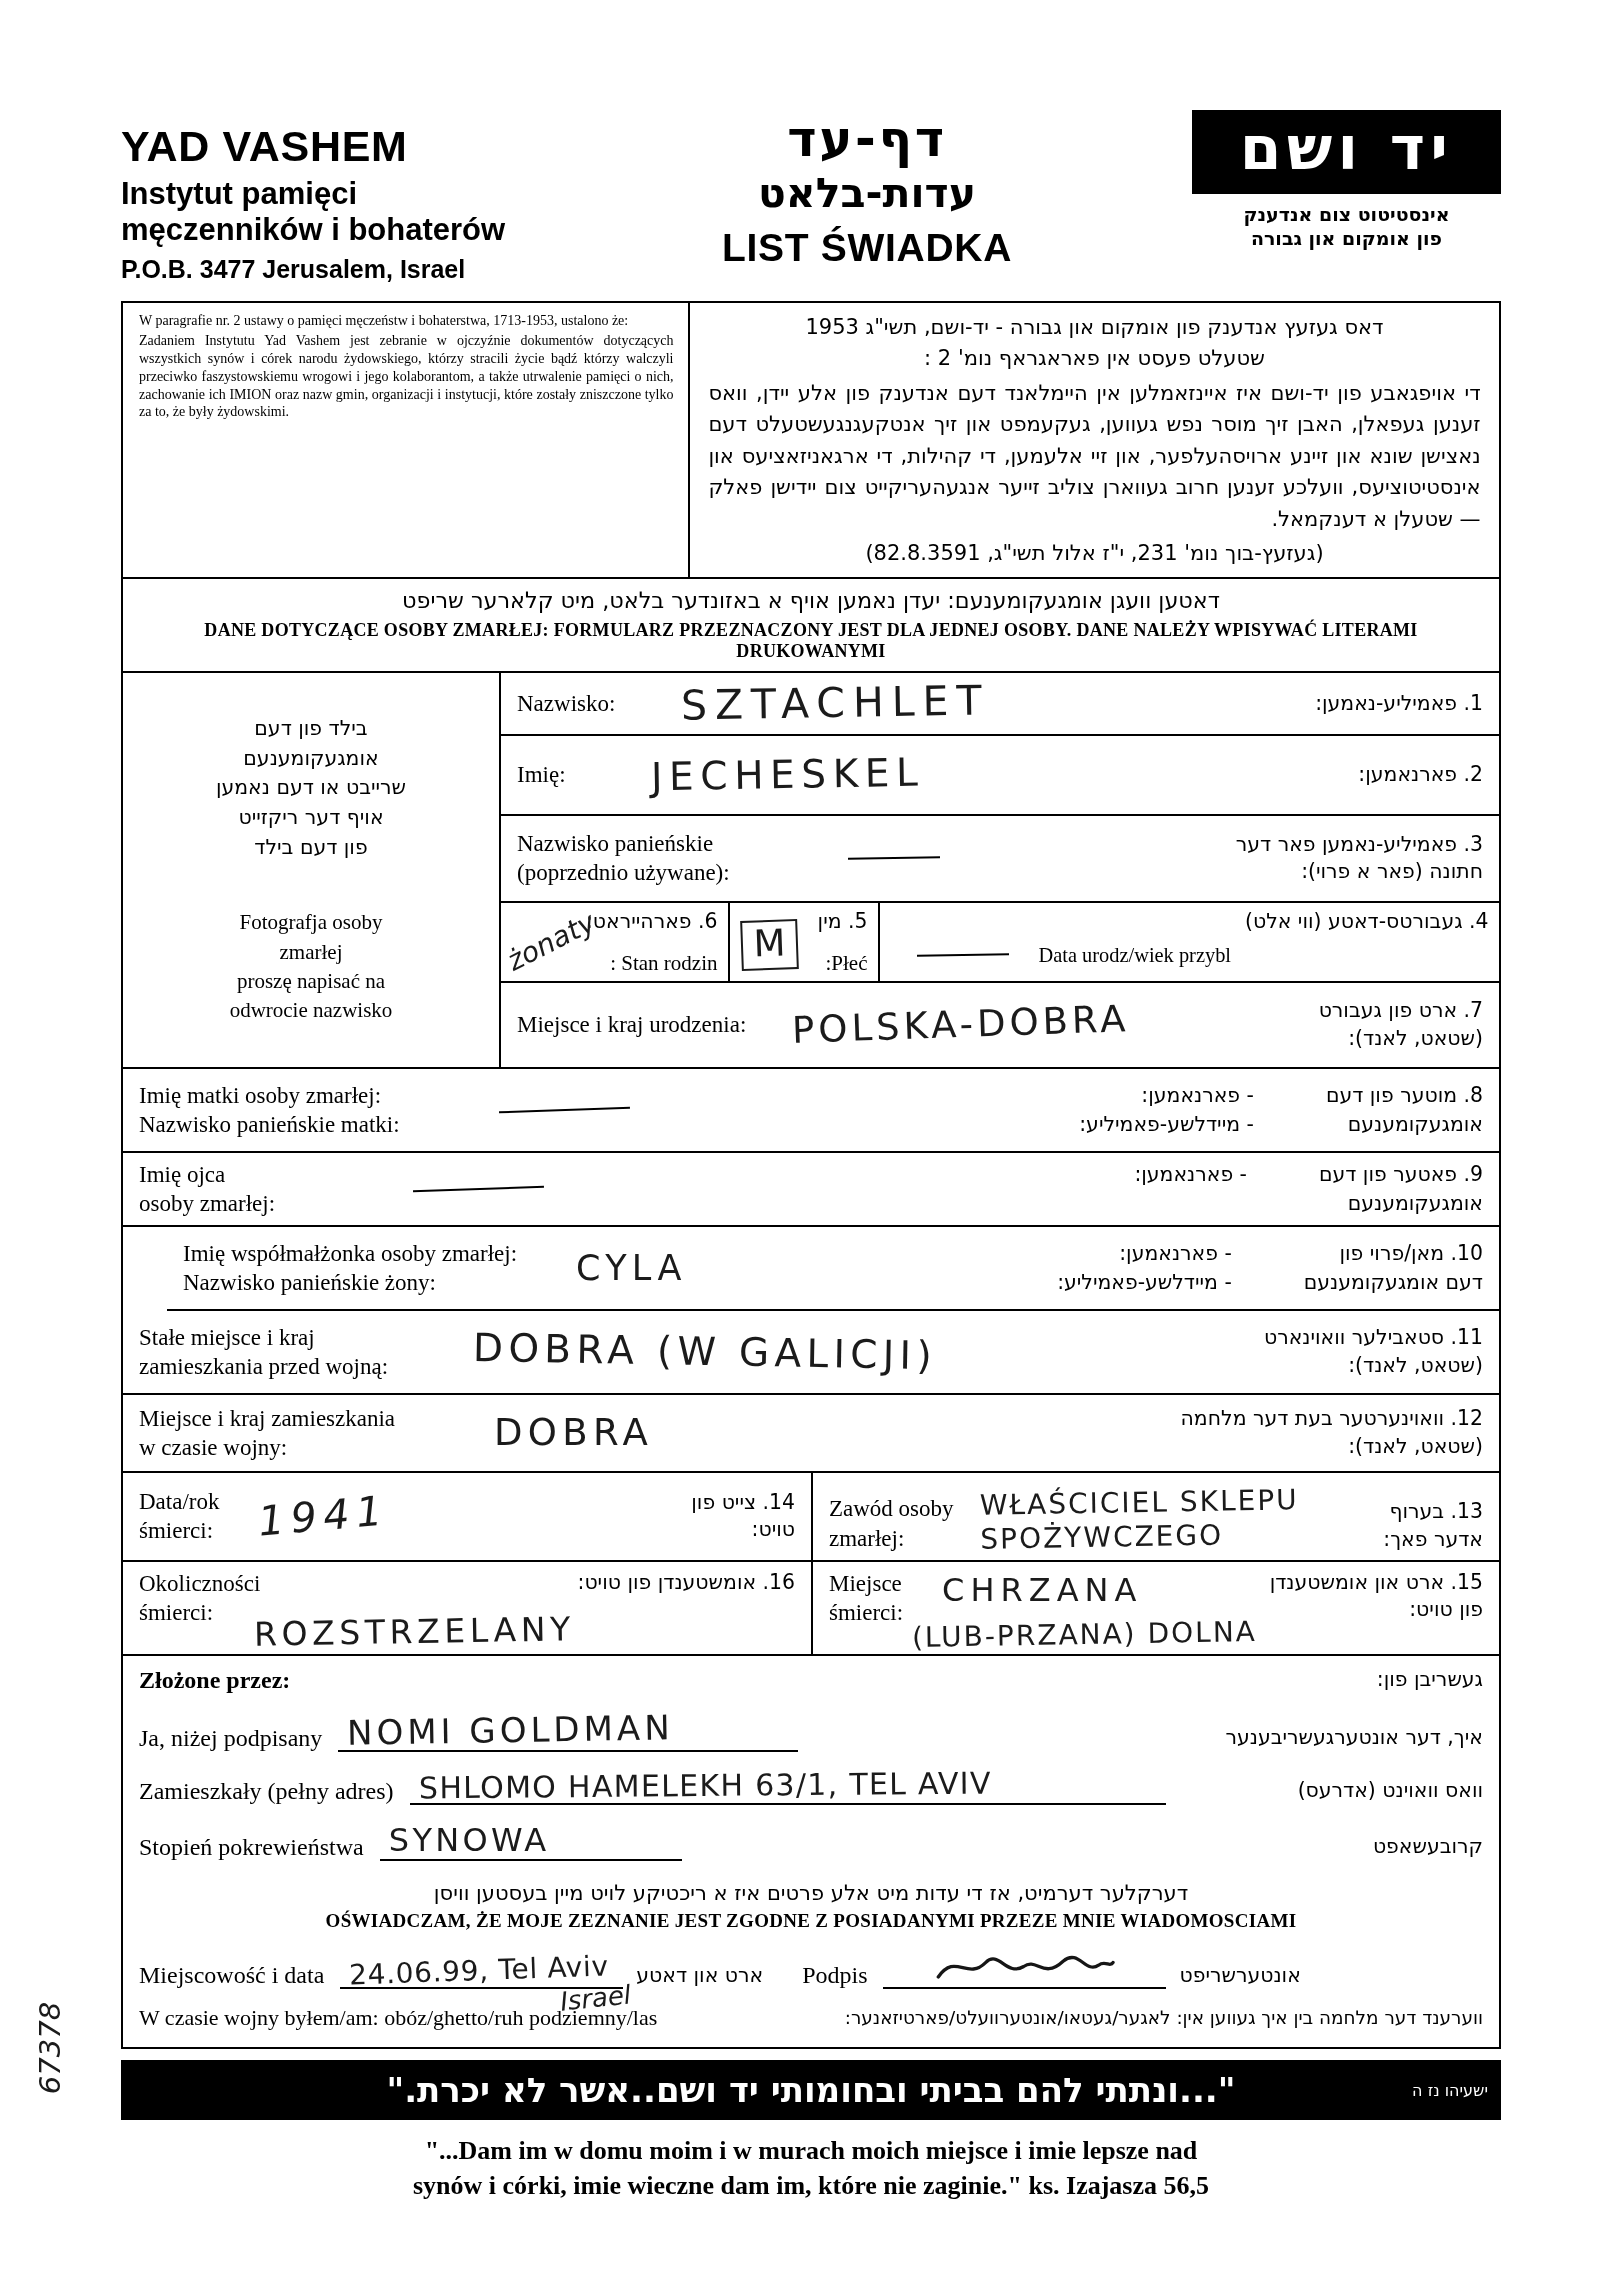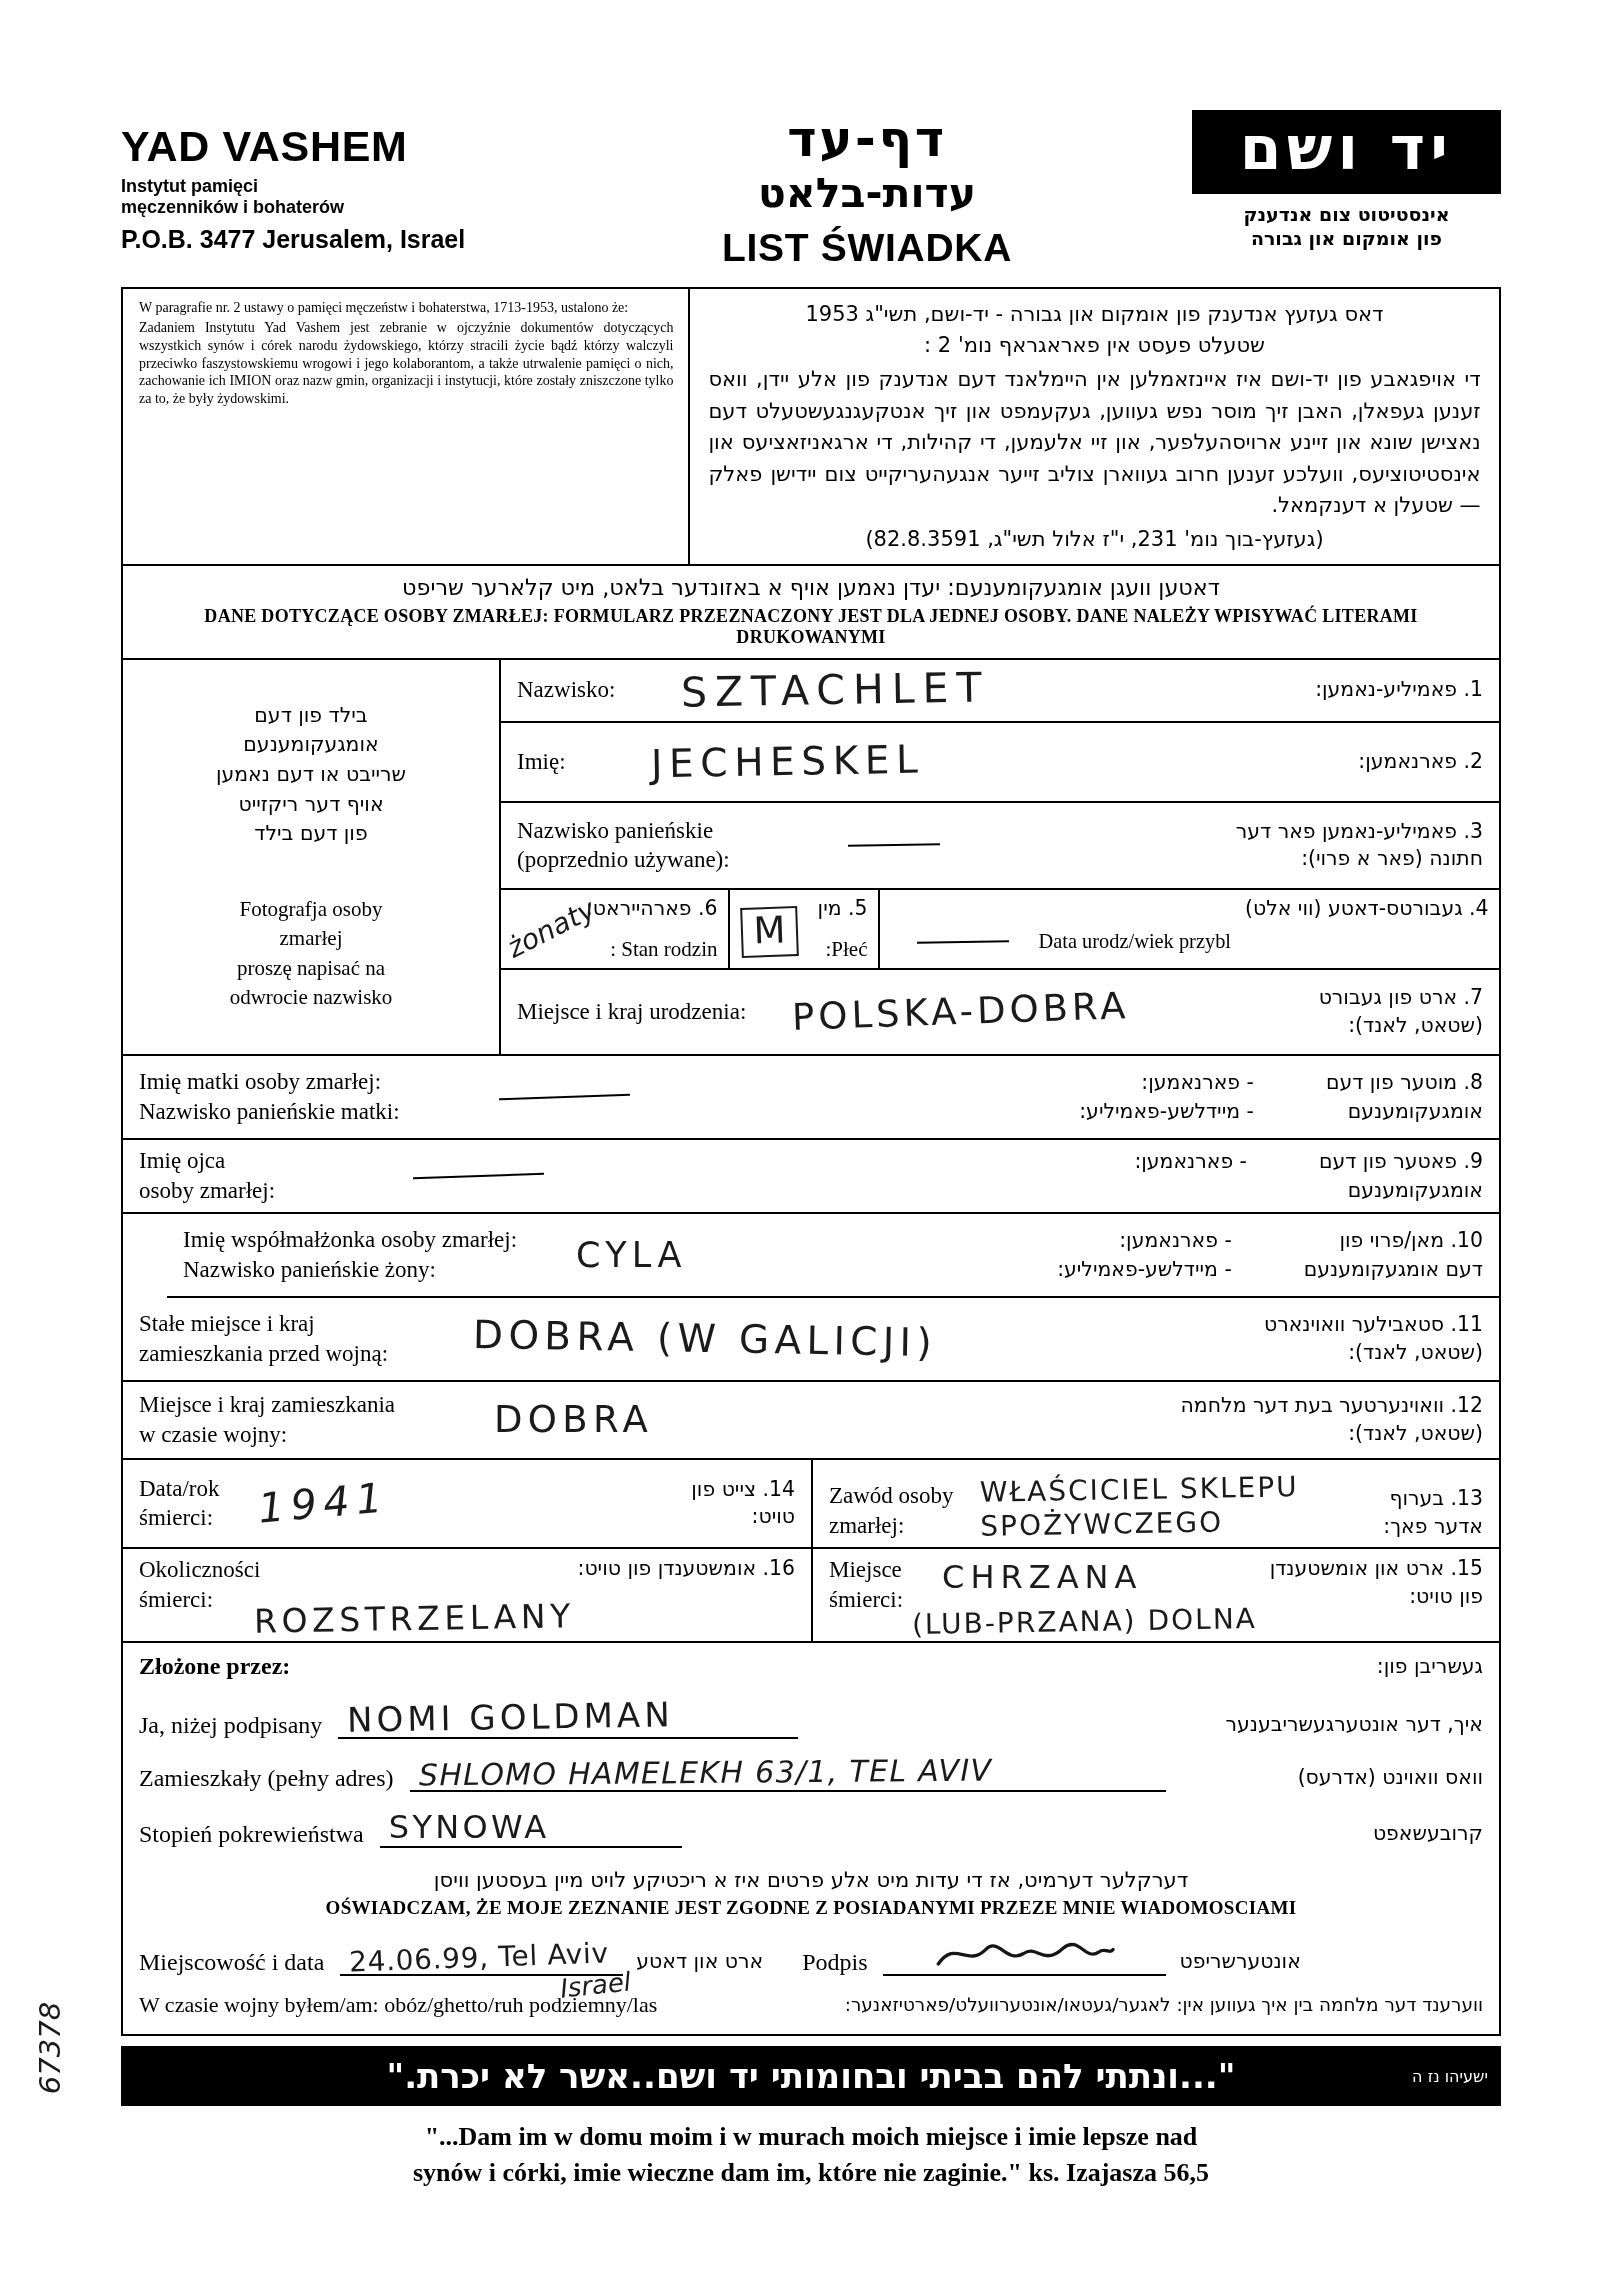--- a/index.html
+++ b/index.html
@@ -9,21 +9,21 @@
     background:#ffffff; color:#000;
     font-family:"Liberation Serif", serif; overflow:hidden;
   }
   .content { position:absolute; left:121px; top:110px; width:1380px; }
   .pre { white-space:pre-line; }
 
   
   .hdr { display:flex; justify-content:space-between; align-items:flex-start; margin-bottom:17px; }
   .org { width:421px; padding-top:12px; }
   .org h1 { font-family:"Liberation Sans",sans-serif; font-size:43px; font-weight:bold; letter-spacing:0.7px; }
-  .org .sub { font-family:"Liberation Sans",sans-serif; font-size:18px; font-weight:bold; line-height:1.16; margin-top:5.3px; }
+  .org .sub { font-family:"Liberation Sans",sans-serif; font-size:31px; font-weight:bold; line-height:1.16; margin-top:5.3px; }
   .org .addr { font-family:"Liberation Sans",sans-serif; font-size:25px; font-weight:bold; margin-top:6.6px; }
   .title-block { text-align:center; padding-top:0; }
   .heb1 { font-family:"DejaVu Sans",sans-serif; font-size:50px; font-weight:bold; letter-spacing:2.6px; direction:rtl; }
   .heb2 { font-family:"DejaVu Sans",sans-serif; font-size:41px; font-weight:bold; direction:rtl; margin-top:1.3px; }
   .title-pl { font-family:"Liberation Sans",sans-serif; font-size:39px; font-weight:bold; margin-top:9.2px; letter-spacing:0.7px; }
   .logo-block { width:309px; text-align:center; }
   .logo-box { background:#000; color:#fff; font-family:"DejaVu Sans",sans-serif; font-weight:bold;
               font-size:60px; line-height:1.15; padding:4px 0 10.5px; letter-spacing:5.3px; direction:rtl; }
   .logo-sub { font-family:"DejaVu Sans",sans-serif; font-size:19px; font-weight:bold; line-height:1.3; direction:rtl; margin-top:8px; }
 
@@ -109,21 +109,21 @@
   .v-israel  { position:absolute; left:421px; top:-22.3px; font-size:26px; font-style:italic; transform:rotate(-6deg); }
 
   
   .decl { padding:10.5px 16px 16px; }
   .decl-head { display:flex; align-items:center; }
   .decl-title { font-size:24px; font-weight:bold; }
   .decl-row { display:flex; align-items:flex-end; margin-top:16px; position:relative; }
   .decl-label { font-size:24px; white-space:nowrap; }
   .fill { border-bottom:2px solid #000; margin-left:16px; padding:0 9.2px 0; }
   .fill-name { width:460px; }
-  .fill-addr { width:756px;font-style:italic; }
+  .fill-addr { width:756px; }
   .fill-rel  { width:302px; }
   .fill-date { width:283px; }
   .fill-sig  { width:283px; text-align:center; }
   .oath-yi { text-align:center; font-family:"DejaVu Sans",sans-serif; font-size:21px; direction:rtl; margin-top:20px; }
   .oath-pl { text-align:center; font-size:19px; font-weight:bold; margin-top:5.3px; letter-spacing:0.3px; }
   .sig-svg { display:inline-block; }
   .yi-inline { margin-left:20px; }
 
   
   .black-bar { position:relative; background:#000; color:#fff; margin-top:10.5px; height:60px;

